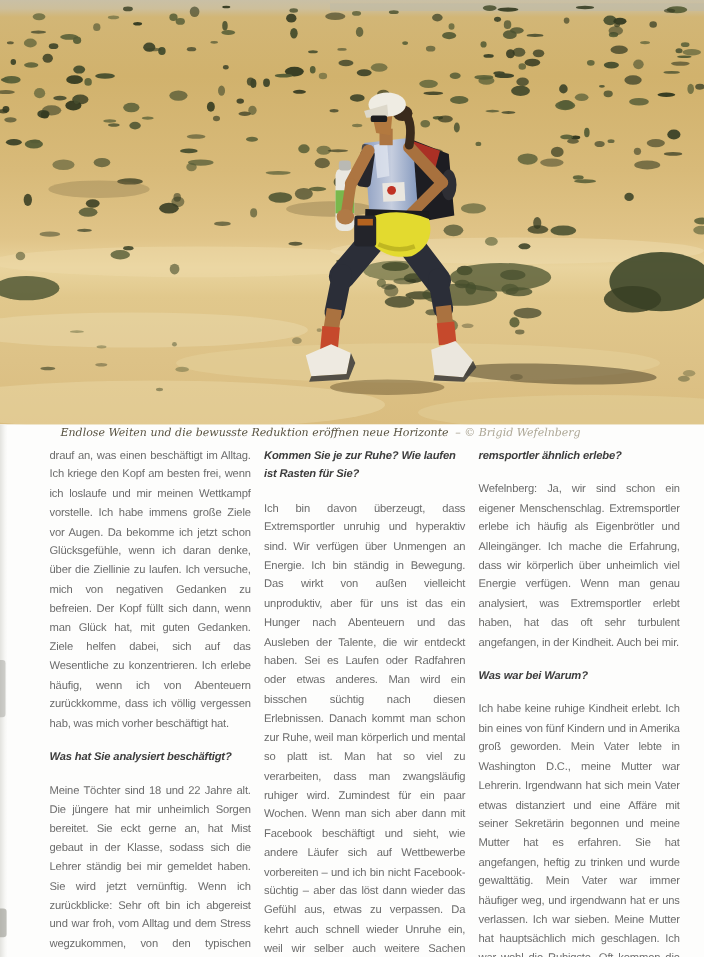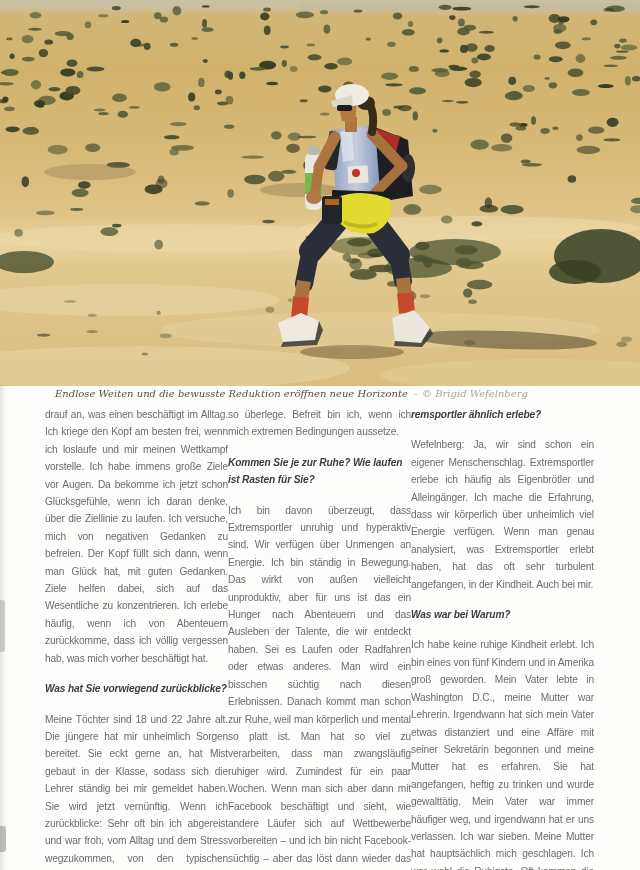--- a/index.html
+++ b/index.html
@@ -22,21 +22,21 @@
     font-family:"DejaVu Serif","Liberation Serif",serif;
     font-style:italic;
     font-size:10px;line-height:12px;
     color:#57513f;
     white-space:nowrap;
   }
   .caption .credit{color:#aca695;margin-left:6px;}
   
   .columns{
     position:absolute;left:45px;top:406px;right:22px;bottom:0;
-    display:flex;gap:0;
+    display:flex;gap:12px;
     overflow:hidden;
   }
   .col{
     width:183px;flex:0 0 183px;
     font-size:10.2px;line-height:17.4px;letter-spacing:-0.15px;
     color:#6c6c6c;
     text-align:justify;
     hyphens:auto;-webkit-hyphens:auto;
   }
   .col p{margin:0 0 13px 0;}
@@ -421,25 +421,24 @@
     </svg>
   </div>
 
   <div class="caption">
     <span>Endlose Weiten und die bewusste Reduktion eröffnen neue Horizonte</span><span class="credit">– © Brigid Wefelnberg</span>
   </div>
 
   <div class="columns">
     <div class="col" lang="de">
         <p>drauf an, was einen beschäftigt im Alltag. Ich kriege den Kopf am besten frei, wenn ich loslaufe und mir meinen Wettkampf vorstelle. Ich habe immens große Ziele vor Augen. Da bekomme ich jetzt schon Glücksgefühle, wenn ich daran denke, über die Ziellinie zu laufen. Ich versuche, mich von negativen Gedanken zu befreien. Der Kopf füllt sich dann, wenn man Glück hat, mit guten Gedanken. Ziele helfen dabei, sich auf das Wesentliche zu konzentrieren. Ich erlebe häufig, wenn ich von Abenteuern zurückkomme, dass ich völlig vergessen hab, was mich vorher beschäftigt hat.</p>
-        <p class="question">Was hat Sie vorwiegend zurückblicke?</p>
+        <p class="question">Was hat Sie analysiert beschäftigt?</p>
         <p>Meine Töchter sind 18 und 22 Jahre alt. Die jüngere hat mir unheimlich Sorgen bereitet. Sie eckt gerne an, hat Mist gebaut in der Klasse, sodass sich die Lehrer ständig bei mir gemeldet haben. Sie wird jetzt vernünftig. Wenn ich zurückblicke: Sehr oft bin ich abgereist und war froh, vom Alltag und dem Stress wegzukommen, von den typischen Mutter-Töchter-Problemen. Wenn ich zurückkam, war alles nichtig und vergessen. Die Befreiung von den lästigen Gedanken kommt hauptsächlich im Wettkampf, wenn ich</p>
       </div>
     <div class="col" lang="de">
-        <p>so überlege. Befreit bin ich, wenn ich mich extremen Bedingungen aussetze.</p>
         <p class="question">Kommen Sie je zur Ruhe? Wie laufen ist Rasten für Sie?</p>
         <p>Ich bin davon überzeugt, dass Extremsportler unruhig und hyperaktiv sind. Wir verfügen über Unmengen an Energie. Ich bin ständig in Bewegung. Das wirkt von außen vielleicht unproduktiv, aber für uns ist das ein Hunger nach Abenteuern und das Ausleben der Talente, die wir entdeckt haben. Sei es Laufen oder Radfahren oder etwas anderes. Man wird ein bisschen süchtig nach diesen Erlebnissen. Danach kommt man schon zur Ruhe, weil man körperlich und mental so platt ist. Man hat so viel zu verarbeiten, dass man zwangsläufig ruhiger wird. Zumindest für ein paar Wochen. Wenn man sich aber dann mit Facebook beschäftigt und sieht, wie andere Läufer sich auf Wettbewerbe vorbereiten – und ich bin nicht Facebook-süchtig – aber das löst dann wieder das Gefühl aus, etwas zu verpassen. Da kehrt auch schnell wieder Unruhe ein, weil wir selber auch weitere Sachen erleben wollen.</p>
       </div>
     <div class="col" lang="de">
         <p class="question">remsportler ähnlich erlebe?</p>
         <p>Wefelnberg: Ja, wir sind schon ein eigener Menschenschlag. Extremsportler erlebe ich häufig als Eigenbrötler und Alleingänger. Ich mache die Erfahrung, dass wir körperlich über unheimlich viel Energie verfügen. Wenn man genau analysiert, was Extremsportler erlebt haben, hat das oft sehr turbulent angefangen, in der Kindheit. Auch bei mir.</p>
         <p class="question">Was war bei Warum?</p>
         <p>Ich habe keine ruhige Kindheit erlebt. Ich bin eines von fünf Kindern und in Amerika groß geworden. Mein Vater lebte in Washington D.C., meine Mutter war Lehrerin. Irgendwann hat sich mein Vater etwas distanziert und eine Affäre mit seiner Sekretärin begonnen und meine Mutter hat es erfahren. Sie hat angefangen, heftig zu trinken und wurde gewalttätig. Mein Vater war immer häufiger weg, und irgendwann hat er uns verlassen. Ich war sieben. Meine Mutter hat hauptsächlich mich geschlagen. Ich war wohl die Ruhigste. Oft kommen die Schwächsten und Pflegeleichtesten ins Visier. Ich wurde schwer misshandelt, körperlich und mental. Warum ich es so gut über-</p>
       </div>
   </div>

